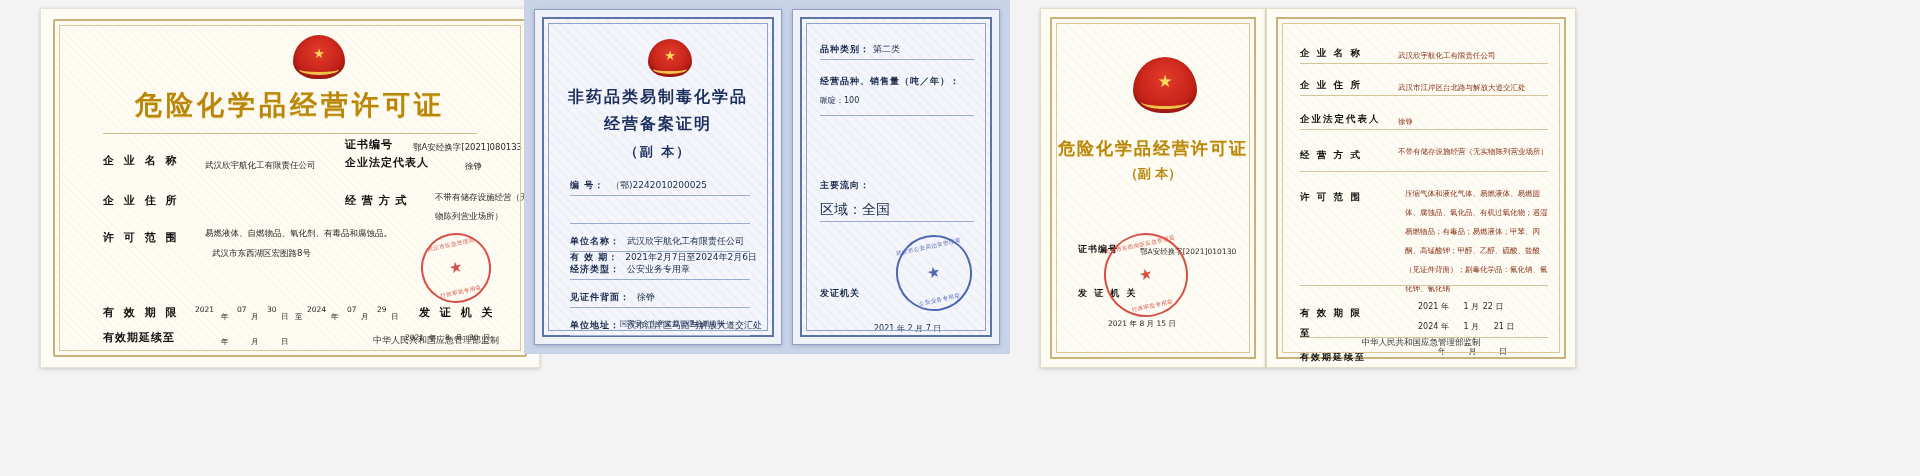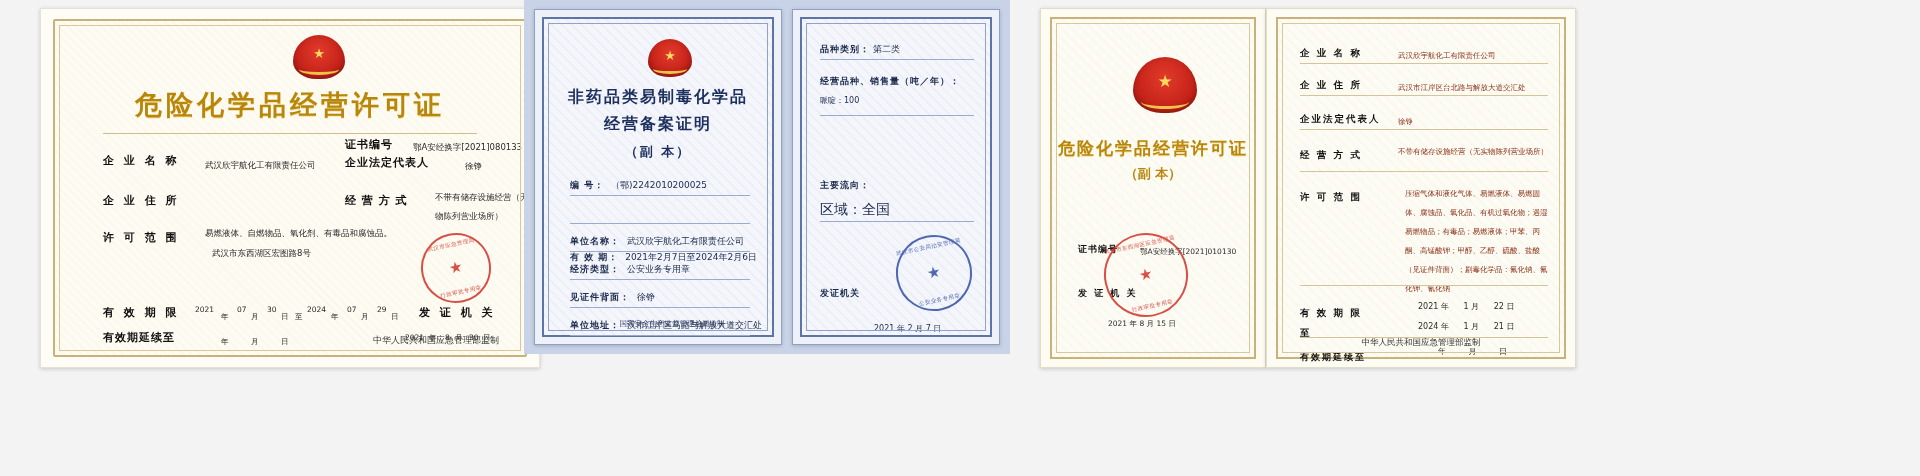--- a/index.html
+++ b/index.html
@@ -505,21 +505,21 @@
       <div class="c5-hr" style="top:266px;"></div>
 
       <div class="c5-row" style="top:282px;">
         <span class="c5-k">有 效 期 限</span>
       </div>
       <div class="fld" style="left:140px; top:282px; font-size:8px; color:#2a2a2a;">
         <span>2021</span>
         <span>年</span>
         <span style="margin-left:12px;">1</span>
         <span>月</span>
-        <span style="margin-left:12px;">22</span>
+        <span style="margin-left:1px;">22</span>
         <span>日</span>
       </div>
 
       <div class="c5-row" style="top:302px;">
         <span class="c5-k">至</span>
       </div>
       <div class="fld" style="left:140px; top:302px; font-size:8px; color:#2a2a2a;">
         <span>2024</span>
         <span>年</span>
         <span style="margin-left:12px;">1</span>

